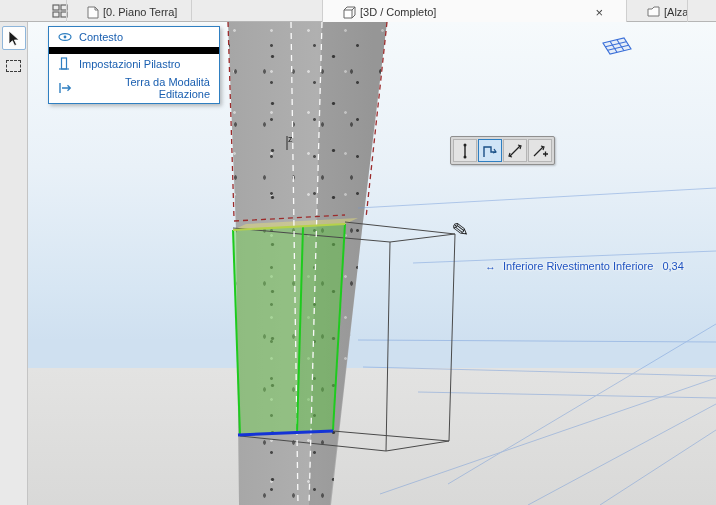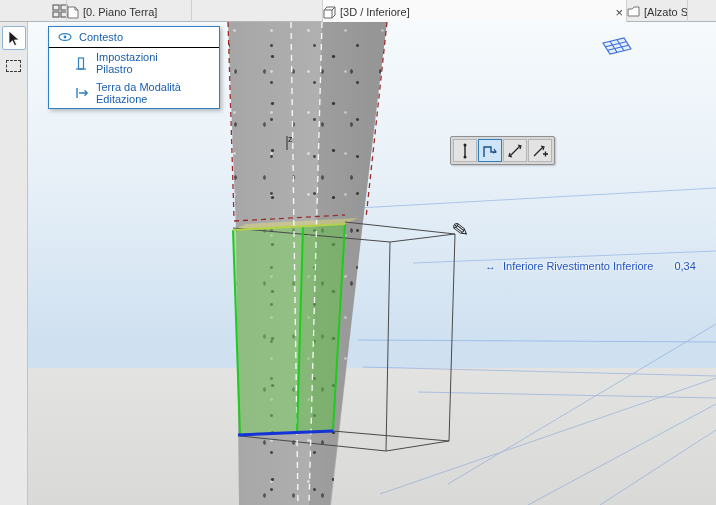--- a/index.html
+++ b/index.html
@@ -2,21 +2,21 @@
 <html><head>
 <meta charset="utf-8">
 <style>
   html,body{margin:0;padding:0;}
   body{font-family:"Liberation Sans",sans-serif;}
   #app{position:relative;width:716px;height:505px;background:#ececec;overflow:hidden;}
 
   
   .tabbar{position:absolute;left:0;top:0;width:716px;height:22px;background:#ececec;border-bottom:1px solid #b5b5b5;box-sizing:border-box;}
   .tabbar .quad{position:absolute;left:52px;top:4px;width:16px;height:14px;cursor:pointer;}
-  .tab{position:absolute;top:0;height:24px;display:flex;align-items:center;gap:4px;font-size:11px;color:#333;padding:0 0;box-sizing:border-box;border-right:1px solid #cfcfcf;white-space:nowrap;overflow:hidden;}
+  .tab{position:absolute;top:0;height:24px;display:flex;align-items:center;gap:4px;font-size:11px;color:#333;padding:0 20px;box-sizing:border-box;border-right:1px solid #cfcfcf;white-space:nowrap;overflow:hidden;}
   .tab.plain{left:66px;width:126px;border-left:1px solid #cfcfcf;}
   .tab.active{left:322px;width:305px;background:#fafafa;border-left:1px solid #cfcfcf;}
   .tab.active .close{margin-left:auto;font-size:13px;color:#444;cursor:pointer;padding:0 3px;}
   .tab.right{left:627px;width:61px;}
   .tabicon{flex:0 0 auto;display:inline-flex;}
 
   
   .tools{position:absolute;left:0;top:22px;width:28px;height:483px;background:#e9e9e9;border-right:1px solid #c4c4c4;box-sizing:border-box;}
   .toolbtn{width:22px;height:22px;margin:4px auto 2px auto;display:flex;align-items:center;justify-content:center;border:1px solid transparent;border-radius:2px;}
   .toolbtn.selected{background:#fdfdfd;border-color:#8fb6da;}
@@ -44,28 +44,28 @@
   .axis-z{position:absolute;left:260px;top:112px;font-size:9px;color:#1c1c1c;}
   .pencil-cursor{position:absolute;left:424px;top:196px;font-size:20px;color:#111;transform:rotate(-8deg);}
 
   
   .palette{position:absolute;left:422px;top:114px;display:flex;gap:1px;background:#d7d7d7;border:1px solid #8f8f8f;padding:2px;border-radius:2px;box-shadow:1px 1px 2px rgba(0,0,0,.2);}
   .palbtn{width:24px;height:23px;display:flex;align-items:center;justify-content:center;background:#e3e3e3;border:1px solid #b5b5b5;box-sizing:border-box;}
   .palbtn.selected{background:#cfe4f7;border-color:#2f7fc1;}
 
   
   .tooltip{position:absolute;left:457px;top:238px;display:flex;gap:7px;align-items:center;font-size:11px;color:#1f53c0;text-shadow:0 0 3px #fff,0 0 3px #fff;white-space:nowrap;}
-  .tooltip .val{margin-left:14px;}
+  .tooltip .val{margin-left:2px;}
 
   .grid-symbol{position:absolute;left:572px;top:14px;}
 
   
   .ctxmenu{position:absolute;left:48px;top:26px;width:170px;background:#fff;border:1px solid #2f7fc1;box-shadow:2px 2px 4px rgba(0,0,0,.25);z-index:60;font-size:11px;color:#1a5fb0;}
-  .ctxmenu .hdr{display:flex;align-items:center;gap:7px;padding:4px 9px;border-bottom:1px solid #000000;}
-  .ctxmenu .item{display:flex;align-items:center;gap:7px;padding:3px 26px;cursor:pointer;}
+  .ctxmenu .hdr{display:flex;align-items:center;gap:7px;padding:4px 9px;border-bottom:7px solid #000000;}
+  .ctxmenu .item{display:flex;align-items:center;gap:7px;padding:3px 9px;cursor:pointer;text-align:right;}
   .mico{flex:0 0 14px;display:inline-flex;}
 </style>
 </head>
 <body>
 
 <div id="app">
 
   <div class="tabbar">
     <div class="quad">
       <svg width="16" height="14" viewBox="0 0 16 14">
@@ -86,21 +86,21 @@
       <span>[0. Piano Terra]</span>
     </div>
 
     <div class="tab active">
       <span class="tabicon">
         <svg width="13" height="13" viewBox="0 0 13 13">
           <path d="M1,4 h8 v8 h-8 z" fill="#fff" stroke="#666" stroke-width="1"></path>
           <path d="M1,4 l3,-3 h8 v8 l-3,3 M9,4 l3,-3 M9,12 l3,-3" fill="none" stroke="#666" stroke-width="1"></path>
         </svg>
       </span>
-      <span>[3D / Inferiore]</span>
+      <span>[3D / Completo]</span>
       <span class="close">×</span>
     </div>
 
     <div class="tab right">
       <span class="tabicon">
         <svg width="13" height="12" viewBox="0 0 13 12">
           <path d="M1,3 h4 l2,-2 h5 v9 h-11 z" fill="#fdfdfd" stroke="#777" stroke-width="1"></path>
         </svg>
       </span>
       <span>[Alzato Sud]</span>

